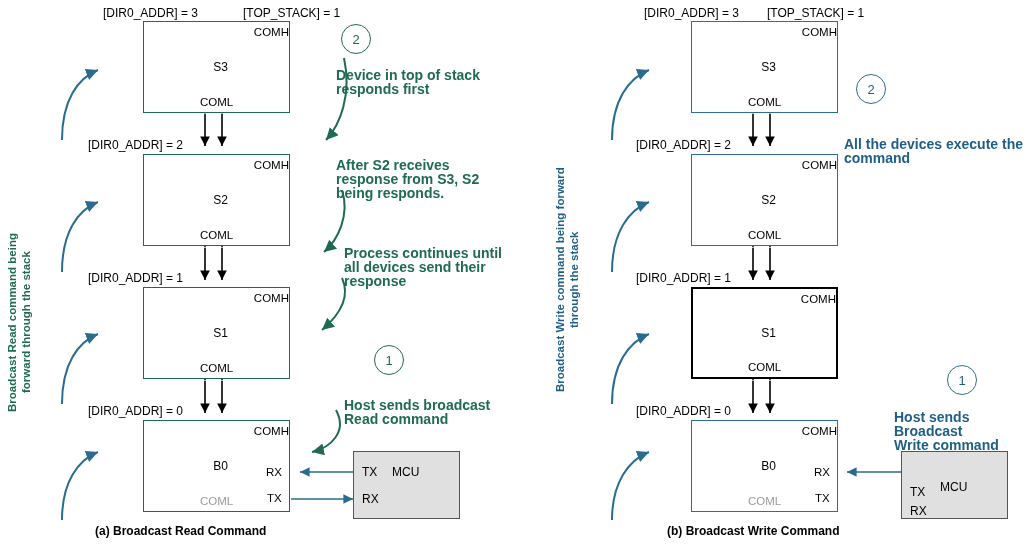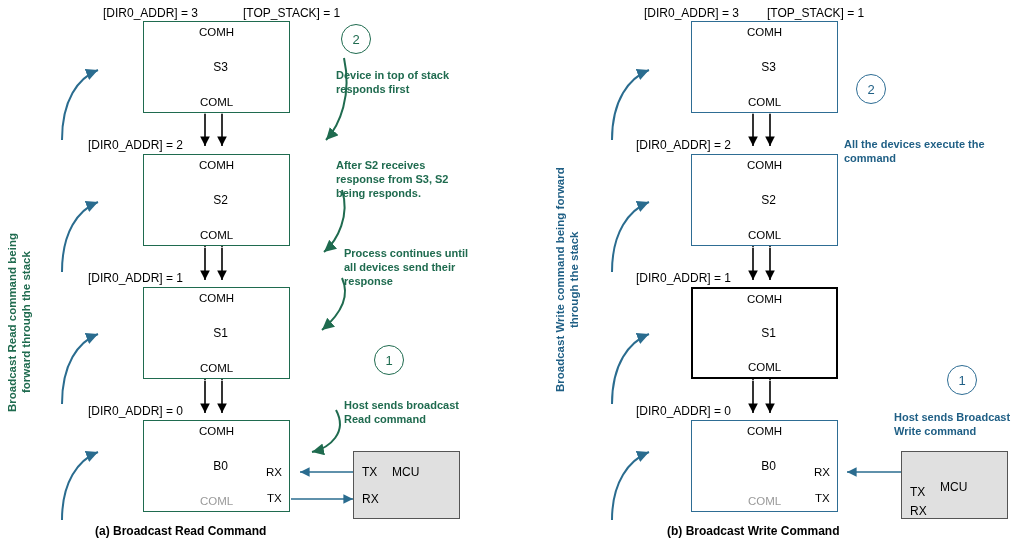--- a/index.html
+++ b/index.html
@@ -17,21 +17,21 @@
   .node{
     position:absolute;
     box-sizing:border-box;
     background:#ffffff;
     text-align:center;
   }
   .node .comh,.node .coml{
     position:absolute;left:0;right:0;
     font-size:11.5px;color:#000;
   }
-  .node .comh{top:4px;}
+  .node .comh{top:4px;text-align:right;}
   .node .coml{bottom:4px;margin-top:16px;}
   .node .nlabel{
     position:absolute;left:8px;right:0;top:50%;
     transform:translateY(-50%);
     font-size:12px;color:#000;
   }
   .node.green{border:1.6px solid #1f6b4f;}
   .node.blue{border:1.6px solid #2e6d94;}
   .node.black{border:2px solid #000000;}
   .coml.grey{color:#9a9a9a;}
@@ -54,21 +54,21 @@
     font-size:12px;color:#000;
   }
 
   .pinlabel{
     position:absolute;
     font-size:11.5px;color:#000;
   }
 
   .note{
     position:absolute;
-    font-size:11px;
+    font-size:14px;
     font-weight:bold;
     line-height:14px;
     white-space:pre-line;
   }
   .note.green{color:#1f6b4f;}
   .note.blue{color:#1f5f85;}
 
   .circnum{
     position:absolute;
     width:30px;height:30px;border-radius:50%;

